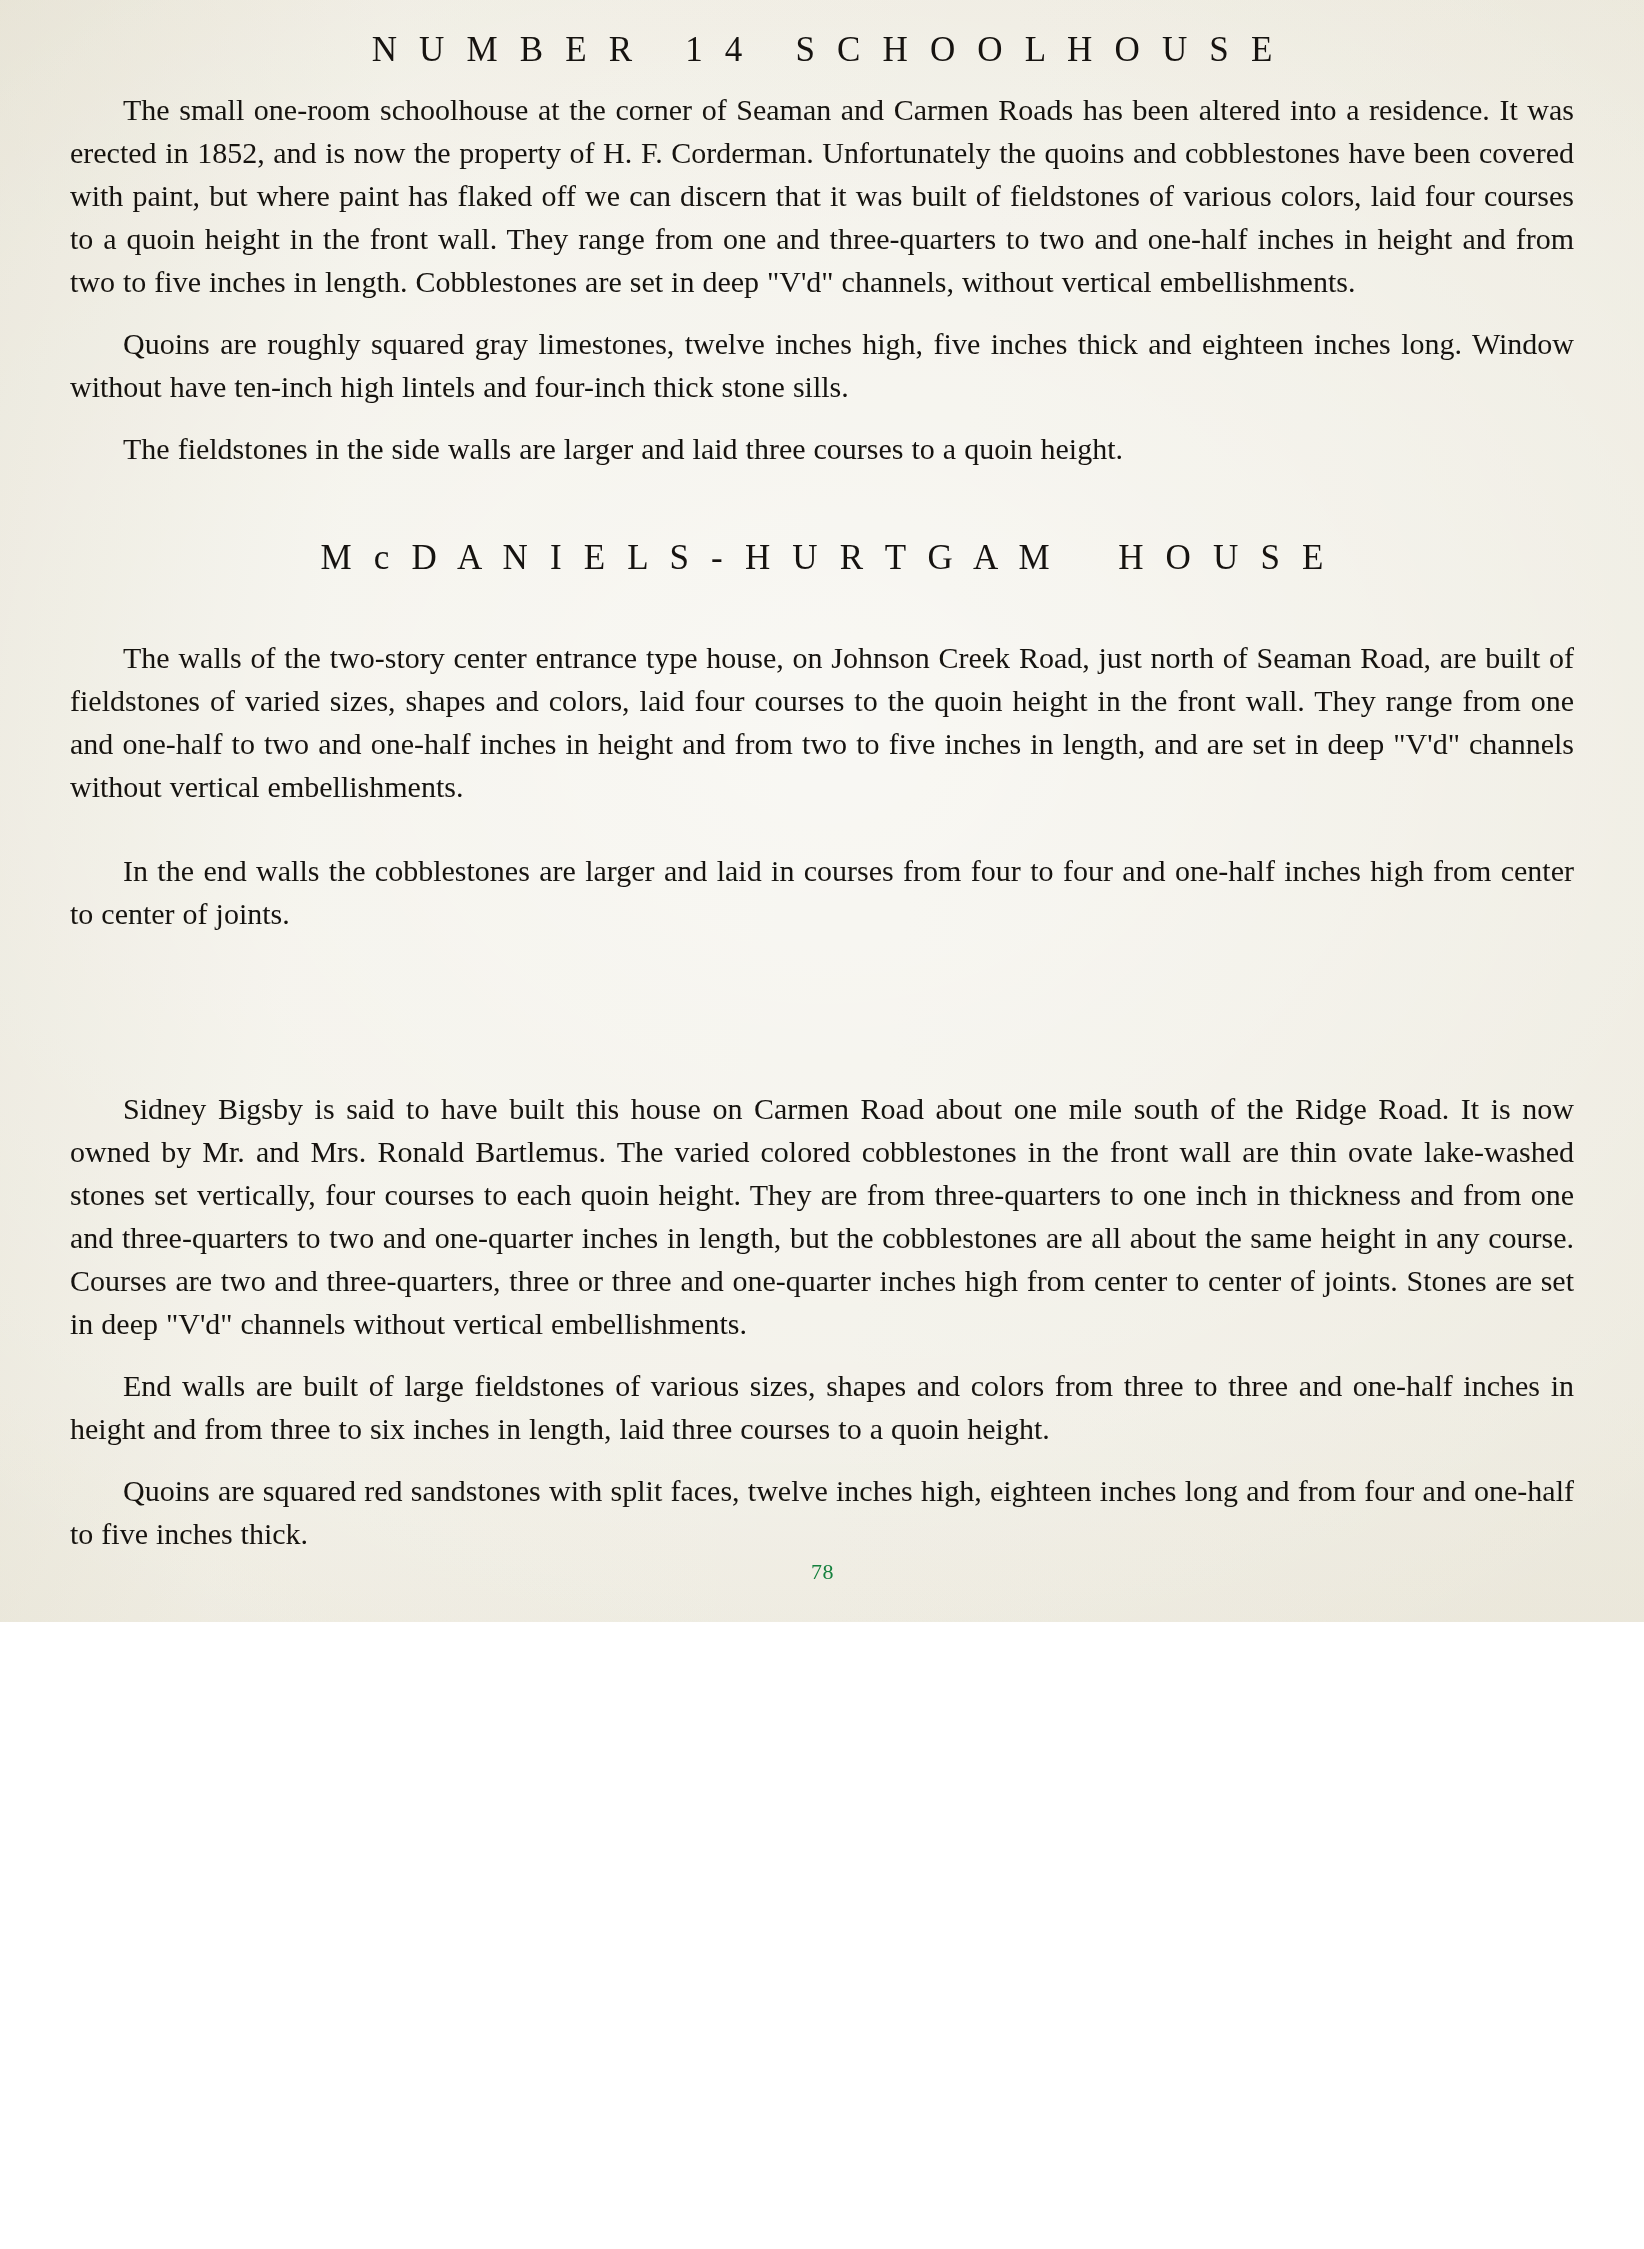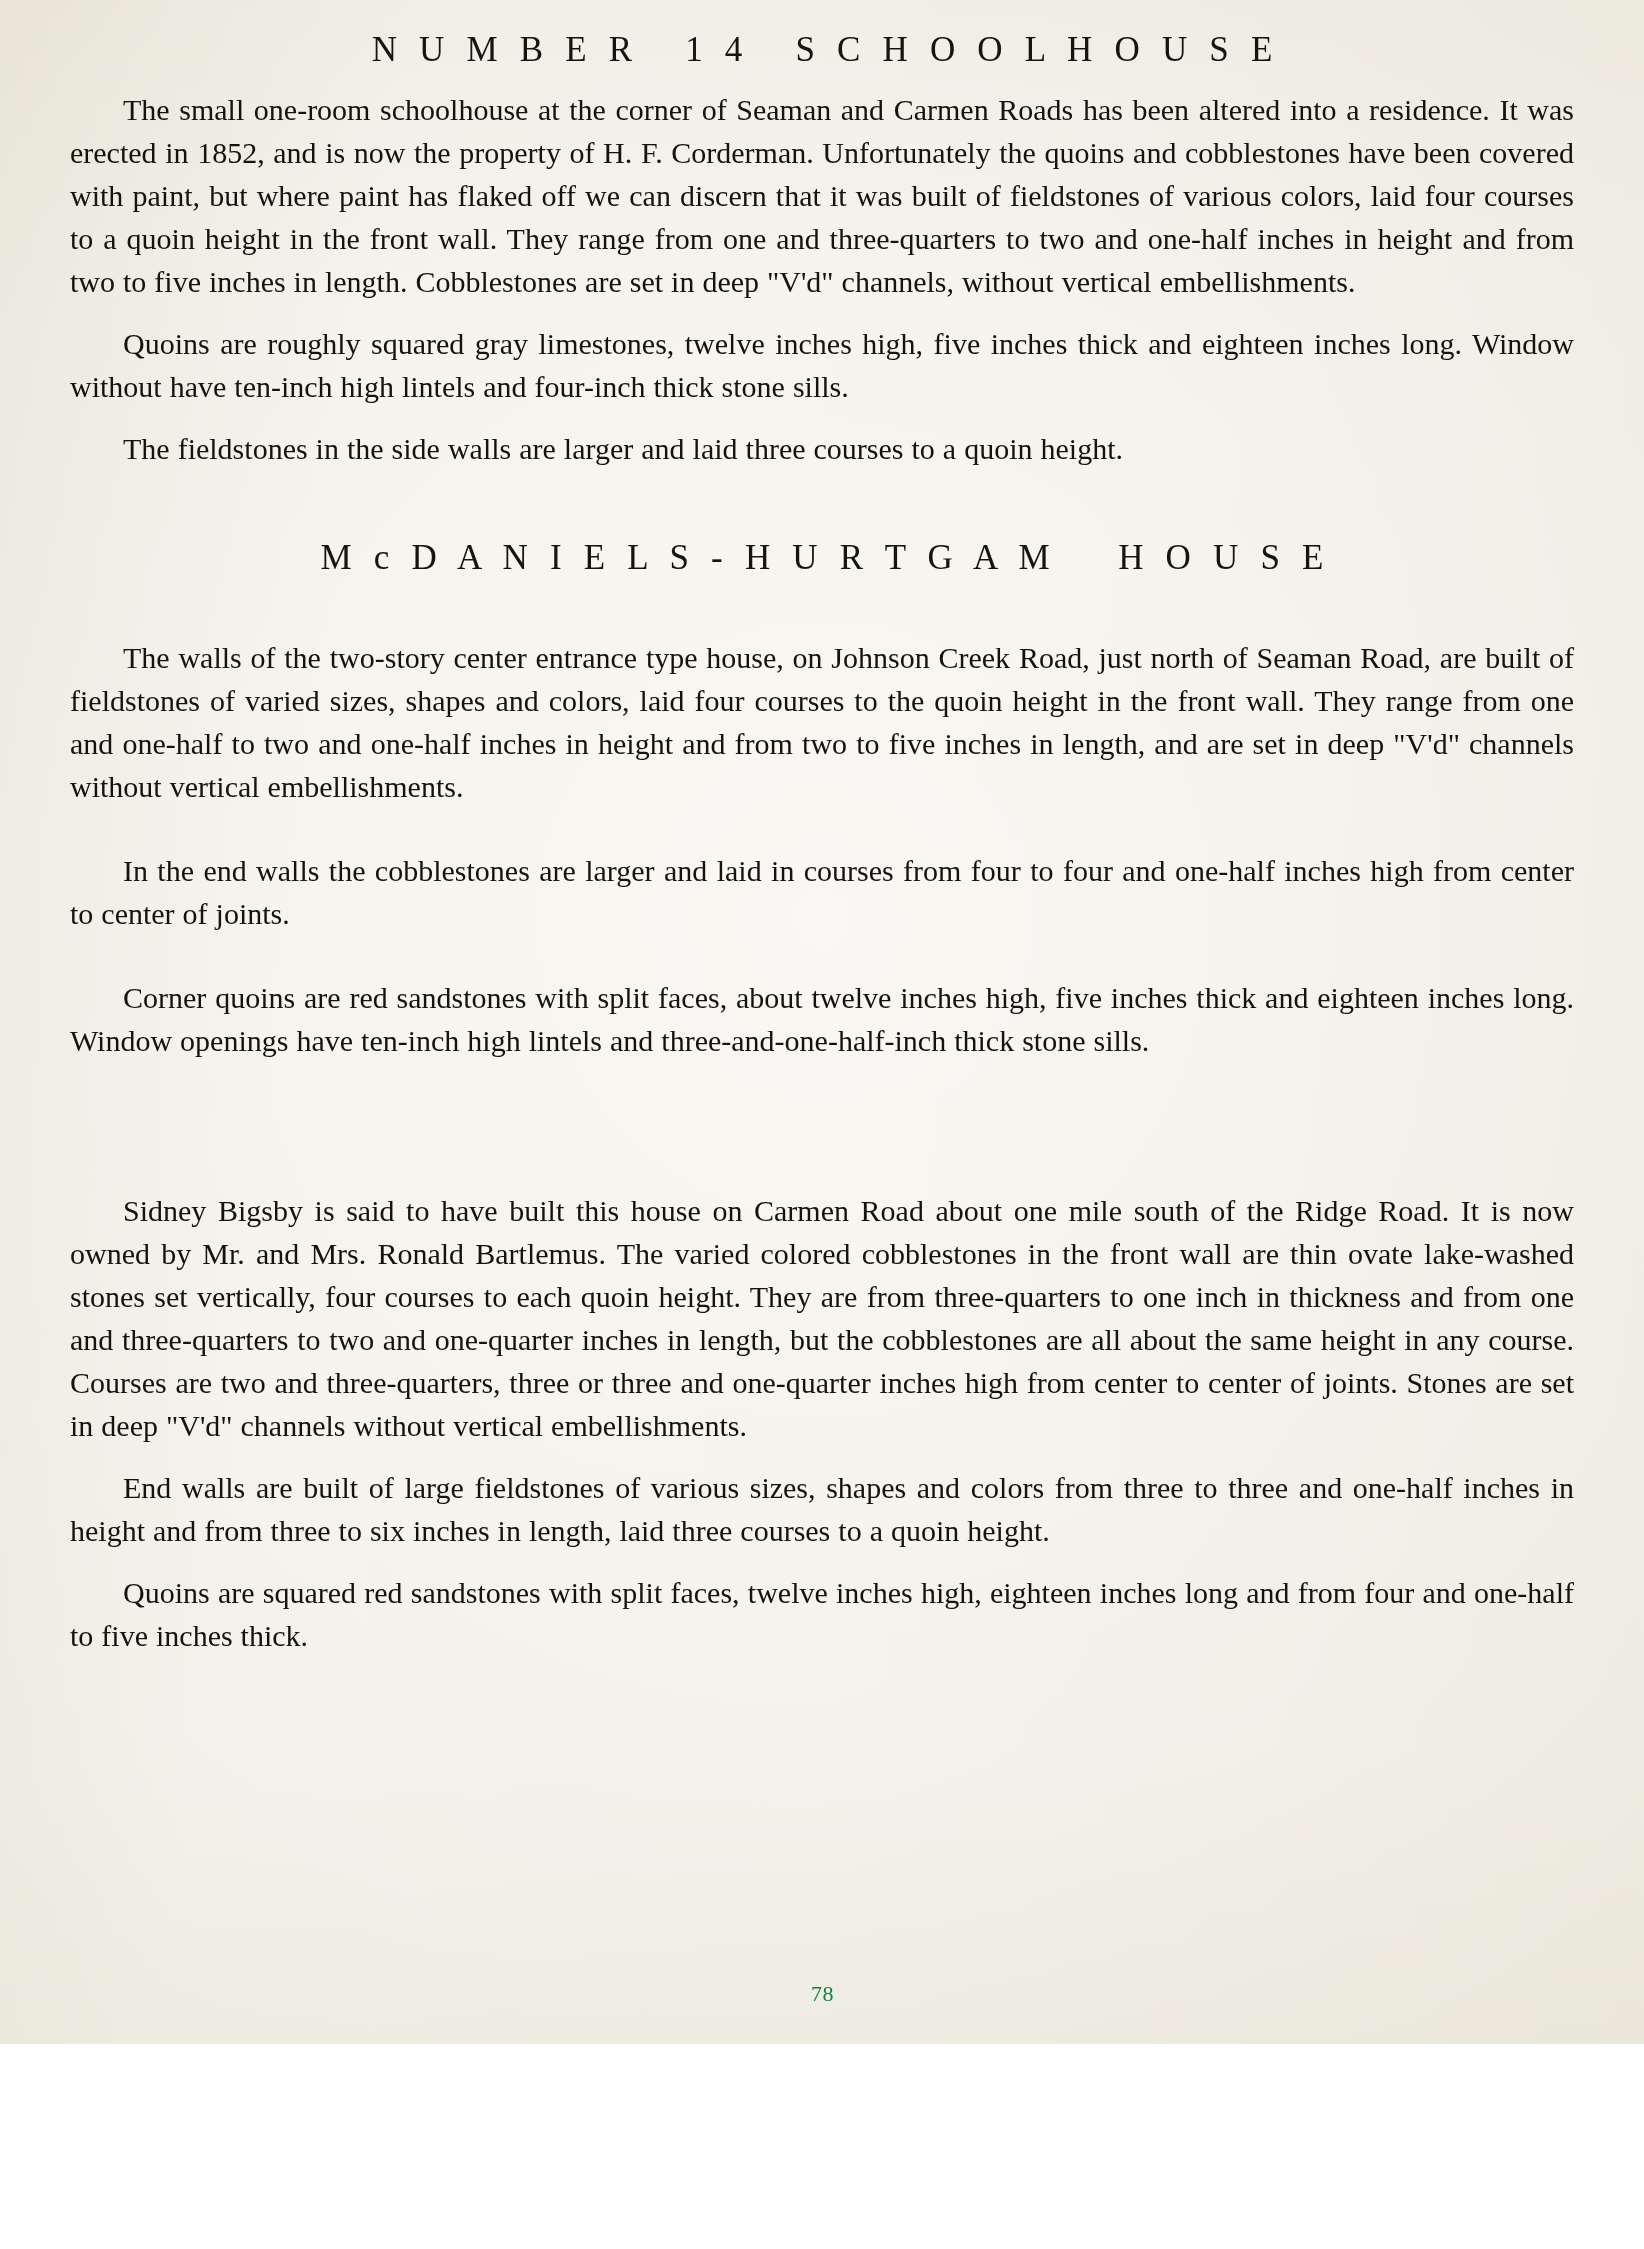--- a/index.html
+++ b/index.html
@@ -7,21 +7,21 @@
     padding: 0;
     background: #ffffff;
   }
   body {
     font-family: "Liberation Serif", "DejaVu Serif", serif;
   }
 
   .page {
     position: relative;
     width: 1645px;
-    height: 2044px;
+    height: 1622px;
     box-sizing: border-box;
     background: #f1efe6;
     overflow: hidden;
   }
 
   
   .paper-texture {
     position: absolute;
     inset: 0;
     pointer-events: none;
@@ -109,21 +109,20 @@
     <p class="body-par">The fieldstones in the side walls are larger and laid three courses to a quoin height.</p>
 
     <div class="space-before-h2"></div>
     <h1 class="section-heading">M c D A N I E L S - H U R T G A M    H O U S E</h1>
     <div class="space-after-h2"></div>
 
     <p class="body-par">The walls of the two-story center entrance type house, on Johnson Creek Road, just north of Seaman Road, are built of fieldstones of varied sizes, shapes and colors, laid four courses to the quoin height in the front wall. They range from one and one-half to two and one-half inches in height and from two to five inches in length, and are set in deep "V'd" channels without vertical embellishments.</p>
     <div class="gap-par-lg"></div>
     <p class="body-par">In the end walls the cobblestones are larger and laid in courses from four to four and one-half inches high from center to center of joints.</p>
     <div class="gap-par-lg"></div>
-    <p class="body-par">Corner quoins are red sandstones with split faces, about twelve inches high, five inches thick and eighteen inches long. Window openings have ten-inch high lintels and three-and-one-half-inch thick stone sills.</p>
 
     <div class="space-before-h3"></div>
     <div class="space-after-h3"></div>
 
     <p class="body-par">Sidney Bigsby is said to have built this house on Carmen Road about one mile south of the Ridge Road. It is now owned by Mr. and Mrs. Ronald Bartlemus. The varied colored cobblestones in the front wall are thin ovate lake-washed stones set vertically, four courses to each quoin height. They are from three-quarters to one inch in thickness and from one and three-quarters to two and one-quarter inches in length, but the cobblestones are all about the same height in any course. Courses are two and three-quarters, three or three and one-quarter inches high from center to center of joints. Stones are set in deep "V'd" channels without vertical embellishments.</p>
     <div class="gap-par"></div>
     <p class="body-par">End walls are built of large fieldstones of various sizes, shapes and colors from three to three and one-half inches in height and from three to six inches in length, laid three courses to a quoin height.</p>
     <div class="gap-par"></div>
     <p class="body-par">Quoins are squared red sandstones with split faces, twelve inches high, eighteen inches long and from four and one-half to five inches thick.</p>
 

